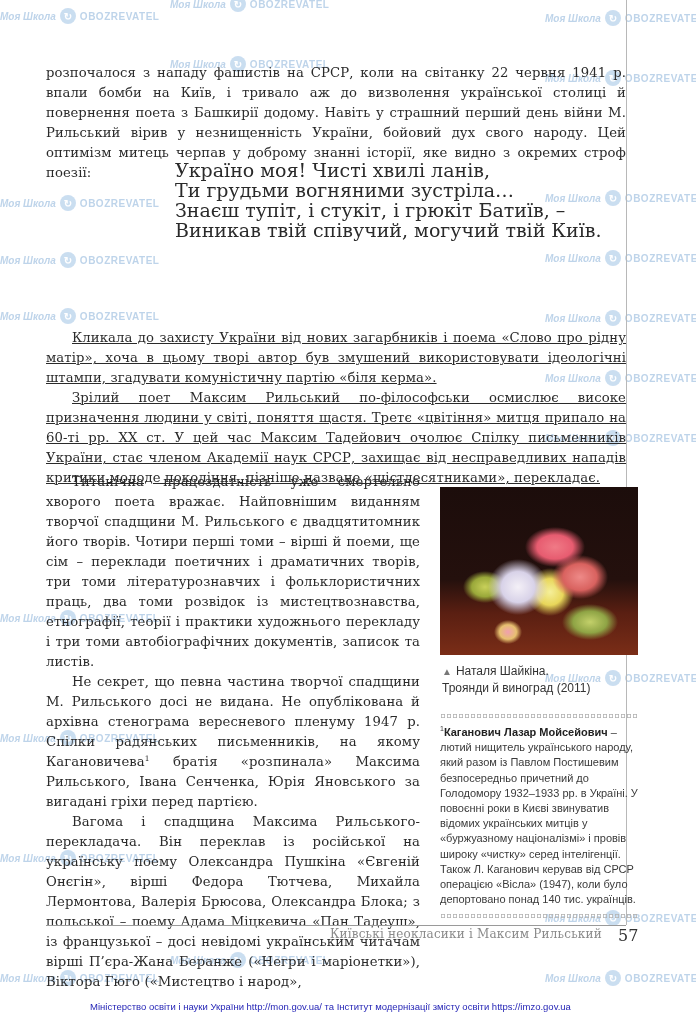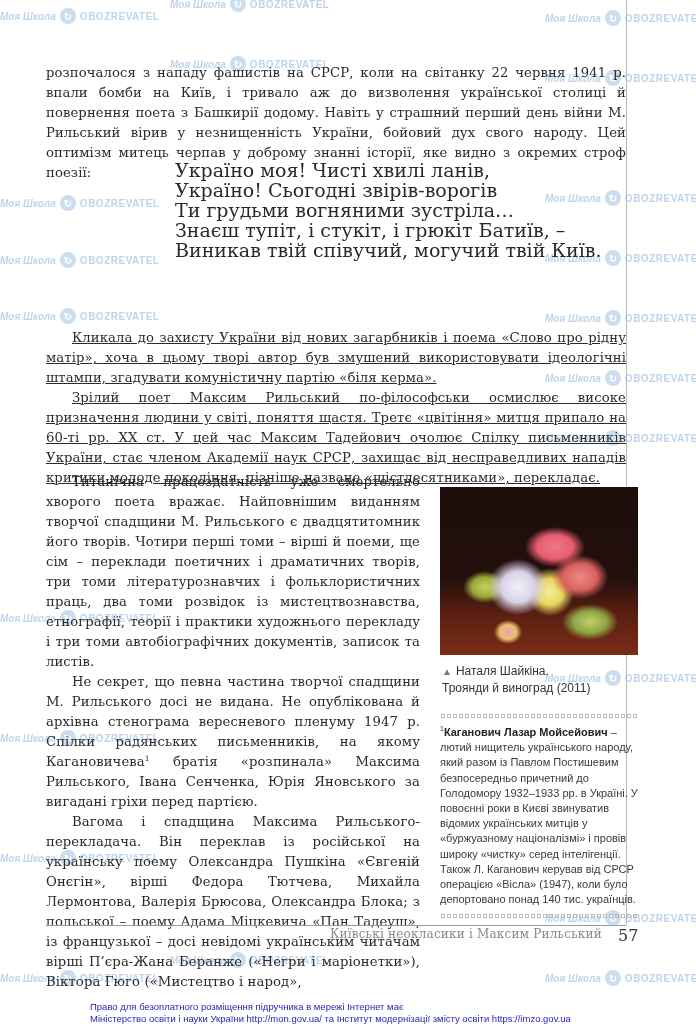--- a/index.html
+++ b/index.html
@@ -200,21 +200,20 @@
 </div>
 
 <div class="vrule"></div>
 
 <div class="main wide" style="top:54px;margin-top:9px;">
   <p>розпочалося з нападу фашистів на СРСР, коли на світанку 22 червня 1941 р. впали бомби на Київ, і тривало аж до визволення української столиці й повернення поета з Башкирії додому. Навіть у страшний перший день війни М. Рильський вірив у незнищенність України, бойовий дух свого народу. Цей оптимізм митець черпав у доброму знанні історії, яке видно з окремих строф поезії:</p>
 </div>
 
 <div class="poem">
   <div>Україно моя! Чисті хвилі ланів,</div>
-  <div>Україно! Сьогодні звірів-ворогів</div>
   <div>Ти грудьми вогняними зустріла…</div>
   <div>Знаєш тупіт, і стукіт, і грюкіт Батиїв, –</div>
   <div>Виникав твій співучий, могучий твій Київ.</div>
 </div>
 
 <div class="main wide" style="top:328px;text-decoration:underline;">
   <p class="ind">Кликала до захисту України від нових загарбників і поема «Слово про рідну матір», хоча в цьому творі автор був змушений використовувати ідеологічні штампи, згадувати комуністичну партію «біля керма».</p>
   <p class="ind">Зрілий поет Максим Рильський по-філософськи осмислює високе призначення людини у світі, поняття щастя. Третє «цвітіння» митця припало на 60-ті рр. XX ст. У цей час Максим Тадейович очолює Спілку письменників України, стає членом Академії наук СРСР, захищає від несправедливих нападів критики молоде покоління, пізніше назване «шістдесятниками», перекладає.</p>
 </div>
 
@@ -236,15 +235,14 @@
     <sup>1</sup><b>Каганович Лазар Мойсейович</b><span> –</span>
     <span>лютий нищитель українського народу, який разом із Павлом Постишевим безпосередньо причетний до Голодомору 1932–1933 рр. в Україні. У повоєнні роки в Києві звинуватив відомих українських митців у «буржуазному націоналізмі» і провів широку «чистку» серед інтелігенції. Також Л. Каганович керував від СРСР операцією «Вісла» (1947), коли було депортовано понад 140 тис. українців.</span>
   </div>
   <div class="dotline"></div>
 </div>
 
 <div class="footer-rule"></div>
 <div class="running-title">Київські неокласики і Максим Рильський</div>
 <div class="page-number">57</div>
 <div class="license">
-  <div>Право для безоплатного розміщення підручника в мережі Інтернет має</div>
   <div>Міністерство освіти і науки України http://mon.gov.ua/ та Інститут модернізації змісту освіти https://imzo.gov.ua</div>
 </div>
 
 </body></html>

